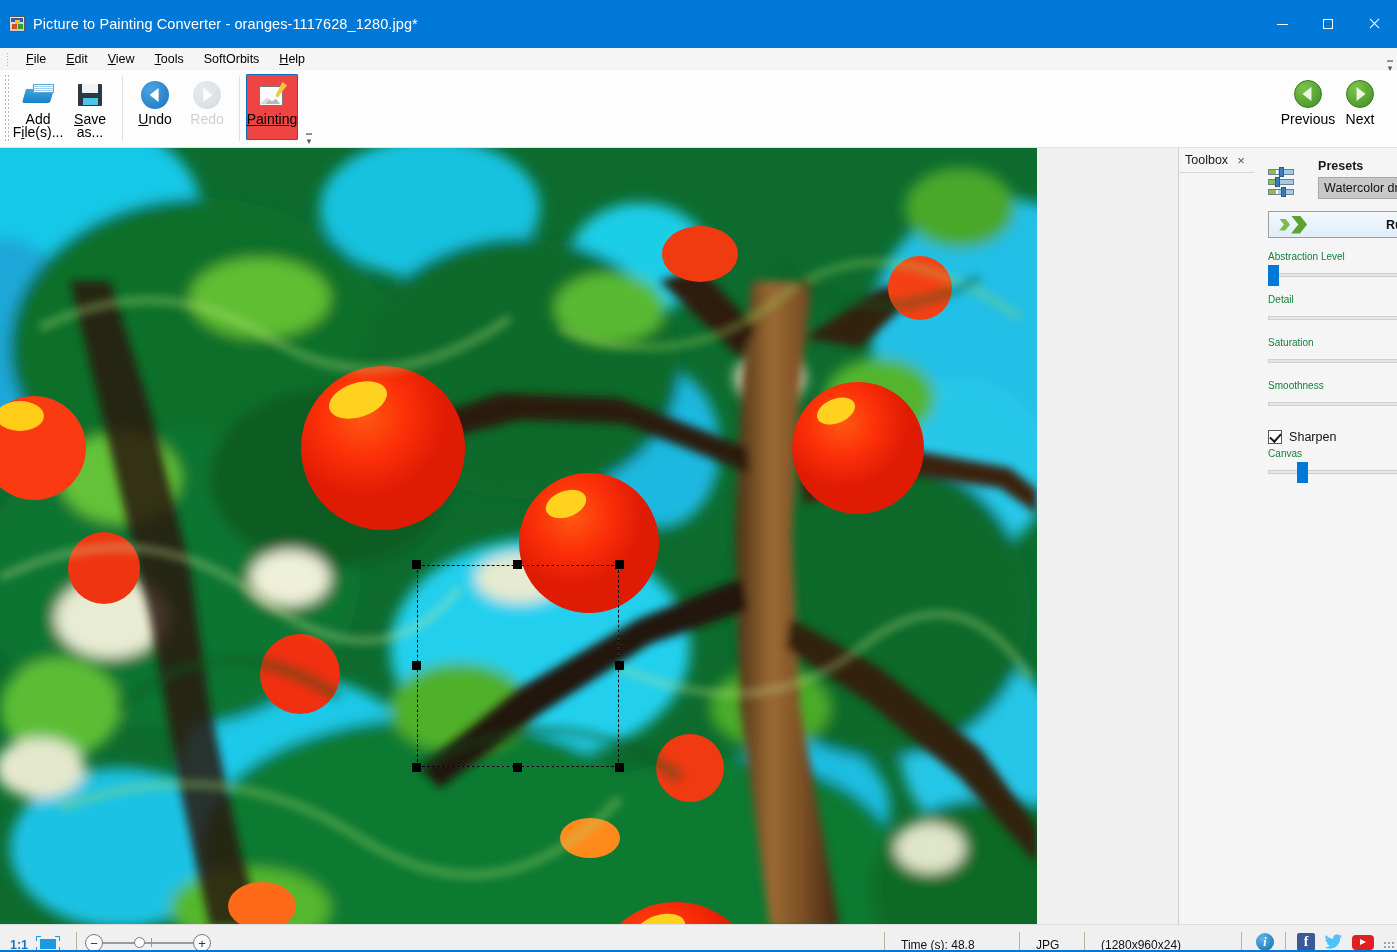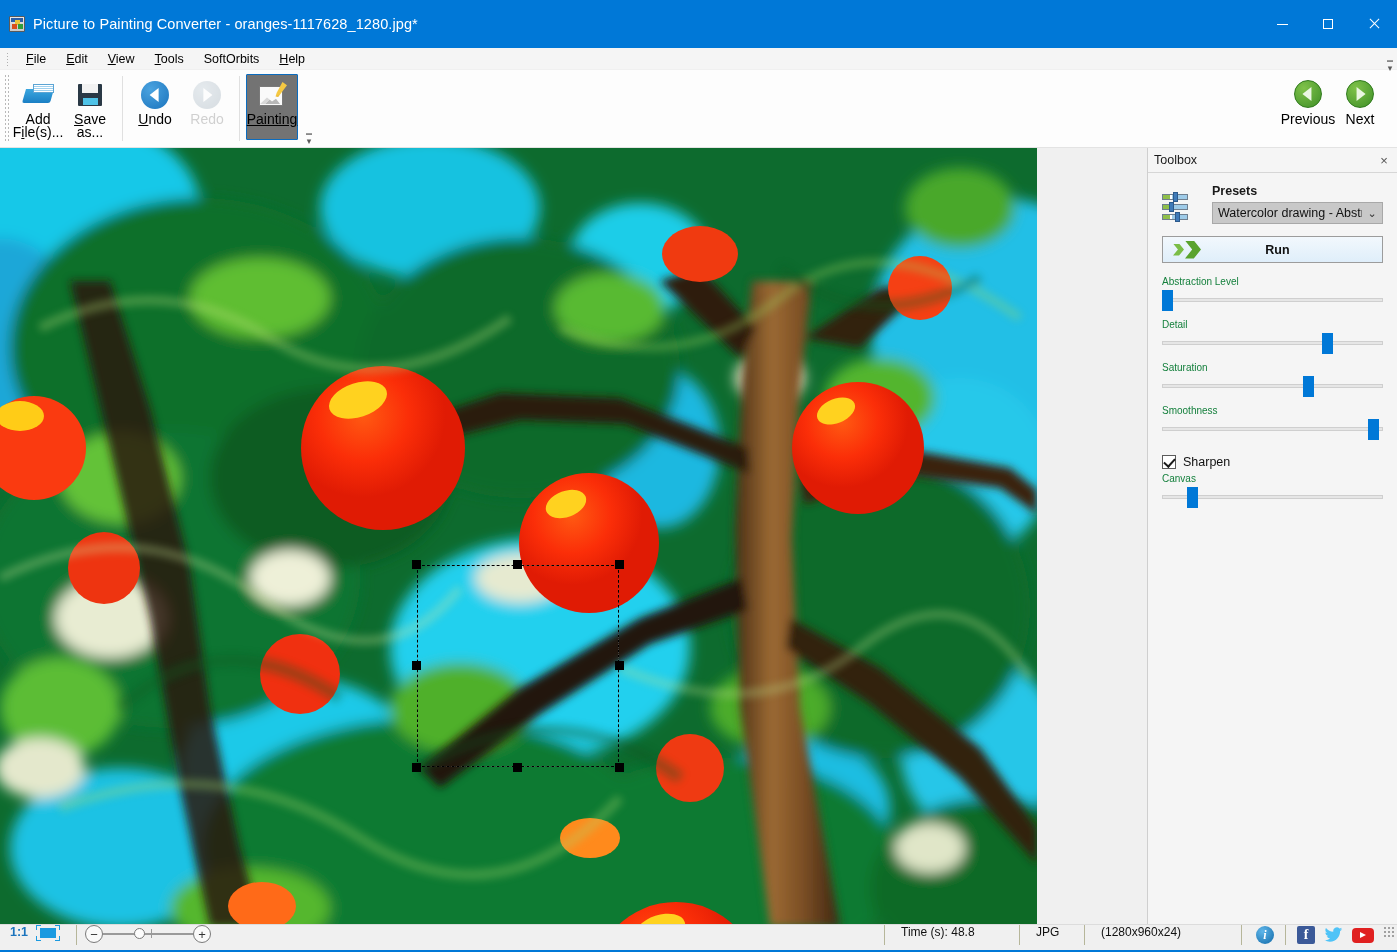--- a/index.html
+++ b/index.html
@@ -96,21 +96,21 @@
   }
   .tb-group { display:flex; align-items:flex-start; padding-top:4px; }
   .tb-sep { width:1px; background:#e0e0e0; margin: 6px 6px; flex:none; }
   .tb-btn {
     width: 52px; min-height: 66px;
     display:flex; flex-direction:column; align-items:center;
     padding-top: 5px; cursor: default;
     border: 1px solid transparent; border-radius:1px;
     background: transparent;
   }
-  .tb-btn.active { background:#737373; border:1px solid #0b6cbf; }
+  .tb-btn.active { background:#ef4444; border:1px solid #0b6cbf; }
   .tb-btn.disabled { opacity:.45; }
   .tb-ico { width:30px; height:30px; position:relative; margin-bottom:3px; flex:none; }
   .tb-lbl {
     font-size:14px; line-height:13px; text-align:center; color:#000;
     white-space:pre-line;
   }
   .tb-lbl u { text-decoration: underline; }
   .tb-btn.disabled .tb-lbl { color:#9a9a9a; }
 
   
@@ -210,24 +210,24 @@
   .sel-h.n  { left:50%;   top:-5px; margin-left:-5px; }
   .sel-h.ne { right:-5px; top:-5px; }
   .sel-h.w  { left:-5px;  top:50%; margin-top:-5px; }
   .sel-h.e  { right:-5px; top:50%; margin-top:-5px; }
   .sel-h.sw { left:-5px;  bottom:-5px; }
   .sel-h.s  { left:50%;   bottom:-5px; margin-left:-5px; }
   .sel-h.se { right:-5px; bottom:-5px; }
 
   
   .toolbox {
-    width: 250px; flex:none;
+    width: 219px; flex:none;
     background:#f5f5f5;
     border-left:1px solid #cfcfcf;
-    display:flex; flex-direction:column;
+    display:flex; flex-direction:row;
   }
   .tbx-head {
     height:25px; flex:none;
     display:flex; align-items:center;
     padding-left:6px;
     font-size:12.5px; color:#1a1a1a;
     border-bottom:1px solid #d6d6d6;
     background:#f5f5f5;
   }
   .tbx-close {
@@ -313,21 +313,21 @@
     content:""; position:absolute; left:3px; top:0px; width:5px; height:9px;
     border:solid #1a1a1a; border-width:0 2px 2px 0; transform: rotate(42deg);
   }
   .check-label { font-size:12.5px; color:#111; }
 
   
   .statusbar {
     height:28px; flex:none;
     background:#f0f0f0;
     border-top:1px solid #dcdcdc;
-    display:flex; align-items:flex-start;
+    display:flex; align-items:flex-end;
     font-size:12px; color:#111;
     position:relative;
   }
   .statusbar::after {
     content:""; position:absolute; left:0; right:0; bottom:0; height:2px; background:#0078d7;
   }
   .sb-zoomlbl { color:#1b74bd; font-weight:bold; padding:0 7px 0 10px; font-size:12.5px; }
   .sb-fit {
     width:26px; height:16px; position:relative; margin-right:7px; flex:none; cursor:default;
   }

